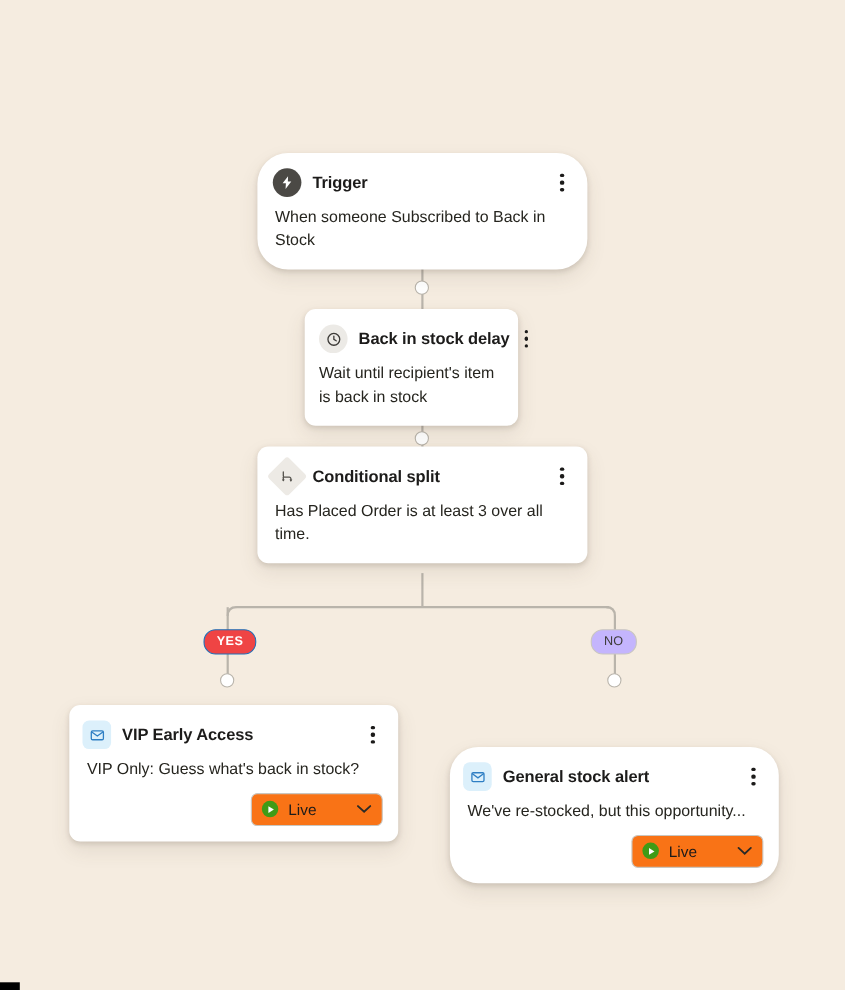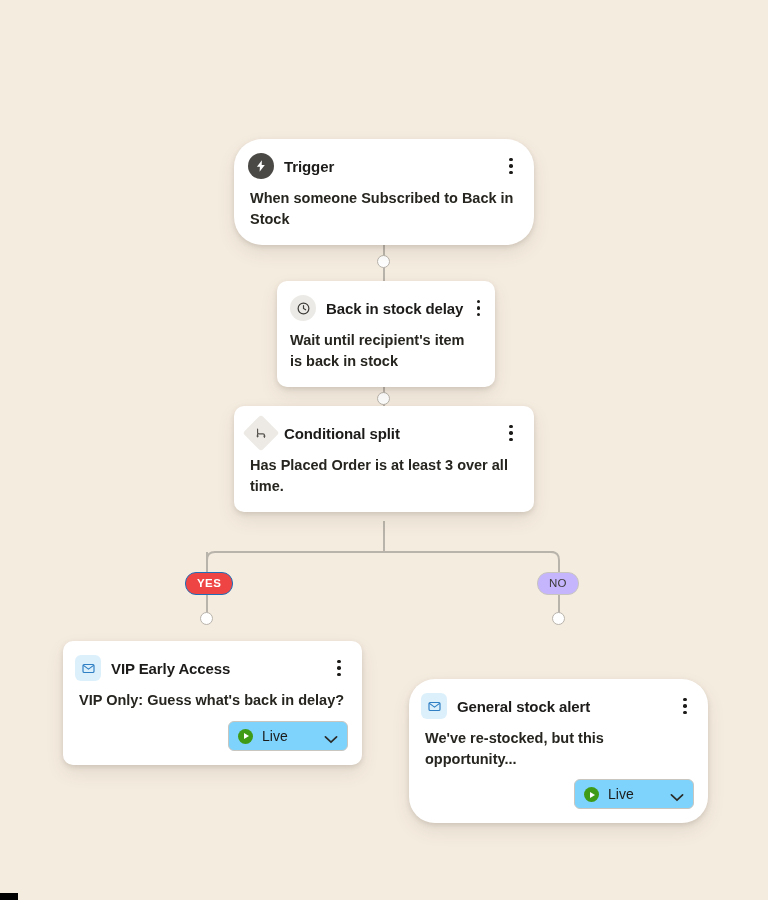--- a/index.html
+++ b/index.html
@@ -57,21 +57,20 @@
     color: #1c1b1a;
     letter-spacing: -0.1px;
     white-space: nowrap;
   }
 
   .node-body {
     padding: 9px 16px 16px 16px;
     font-size: 14.5px;
     line-height: 1.42;
     color: #26251f;
-    font-weight: bold;
   }
 
   
   .kebab {
     margin-left: auto;
     width: 18px;
     height: 20px;
     display: flex;
     flex-direction: column;
     align-items: center;
@@ -124,25 +123,25 @@
   }
 
   
   .live-row {
     display: flex;
     justify-content: flex-end;
     padding: 0 14px 14px 14px;
   }
   .live-select {
     display: flex;
-    align-items: flex-end;
+    align-items: center;
     gap: 9px;
     border: 1px solid #c9c6c0;
     border-radius: 6px;
-    background: #7dd3fc;
+    background: #f97316;
     padding: 6px 9px 6px 9px;
     min-width: 100px;
     cursor: pointer;
   }
   .live-dot {
     width: 15px;
     height: 15px;
     border-radius: 50%;
     background: #3f9b16;
     display: flex;
@@ -264,21 +263,21 @@
       <span class="node-title">Trigger</span>
       <span class="kebab">
           <i></i>
           <i></i>
           <i></i>
         </span>
     </div>
     <div class="node-body">When someone Subscribed to Back in Stock</div>
   </div>
 
-  <div class="node" style="left:277px; top:281px; width:218px;">
+  <div class="node" style="left:277px; top:281px; width:194px;">
     <div class="node-head" style="padding-left:13px;">
       <span class="badge badge-clock">
         <svg width="15" height="15" viewBox="0 0 24 24" fill="none" stroke="#3d3b38" stroke-width="1.9" xmlns="http://www.w3.org/2000/svg">
           <circle cx="12" cy="12" r="8.6"></circle>
           <path d="M12 7.2 V12 l3.4 2.1" stroke-linecap="round"></path>
         </svg>
       </span>
       <span class="node-title">Back in stock delay</span>
       <span class="kebab" style="margin-left:6px;">
           <i></i>
@@ -317,21 +316,21 @@
           <path d="M3.9 7 L12 13 L20.1 7" stroke-linecap="round"></path>
         </svg>
       </span>
       <span class="node-title">VIP Early Access</span>
       <span class="kebab">
           <i></i>
           <i></i>
           <i></i>
         </span>
     </div>
-    <div class="node-body" style="padding-bottom:10px;">VIP Only: Guess what's back in delay?</div>
+    <div class="node-body" style="padding-bottom:10px;">VIP Only: Guess what's back in stock?</div>
     <div class="live-row">
       <div class="live-select">
         <span class="live-dot"></span>
         <span class="live-label">Live</span>
         <svg class="chev" viewBox="0 0 14 9" fill="none" stroke="#2b2a27" stroke-width="1.7" xmlns="http://www.w3.org/2000/svg">
           <path d="M1.4 1.8 L7 7 L12.6 1.8" stroke-linecap="round"></path>
         </svg>
       </div>
     </div>
   </div>

